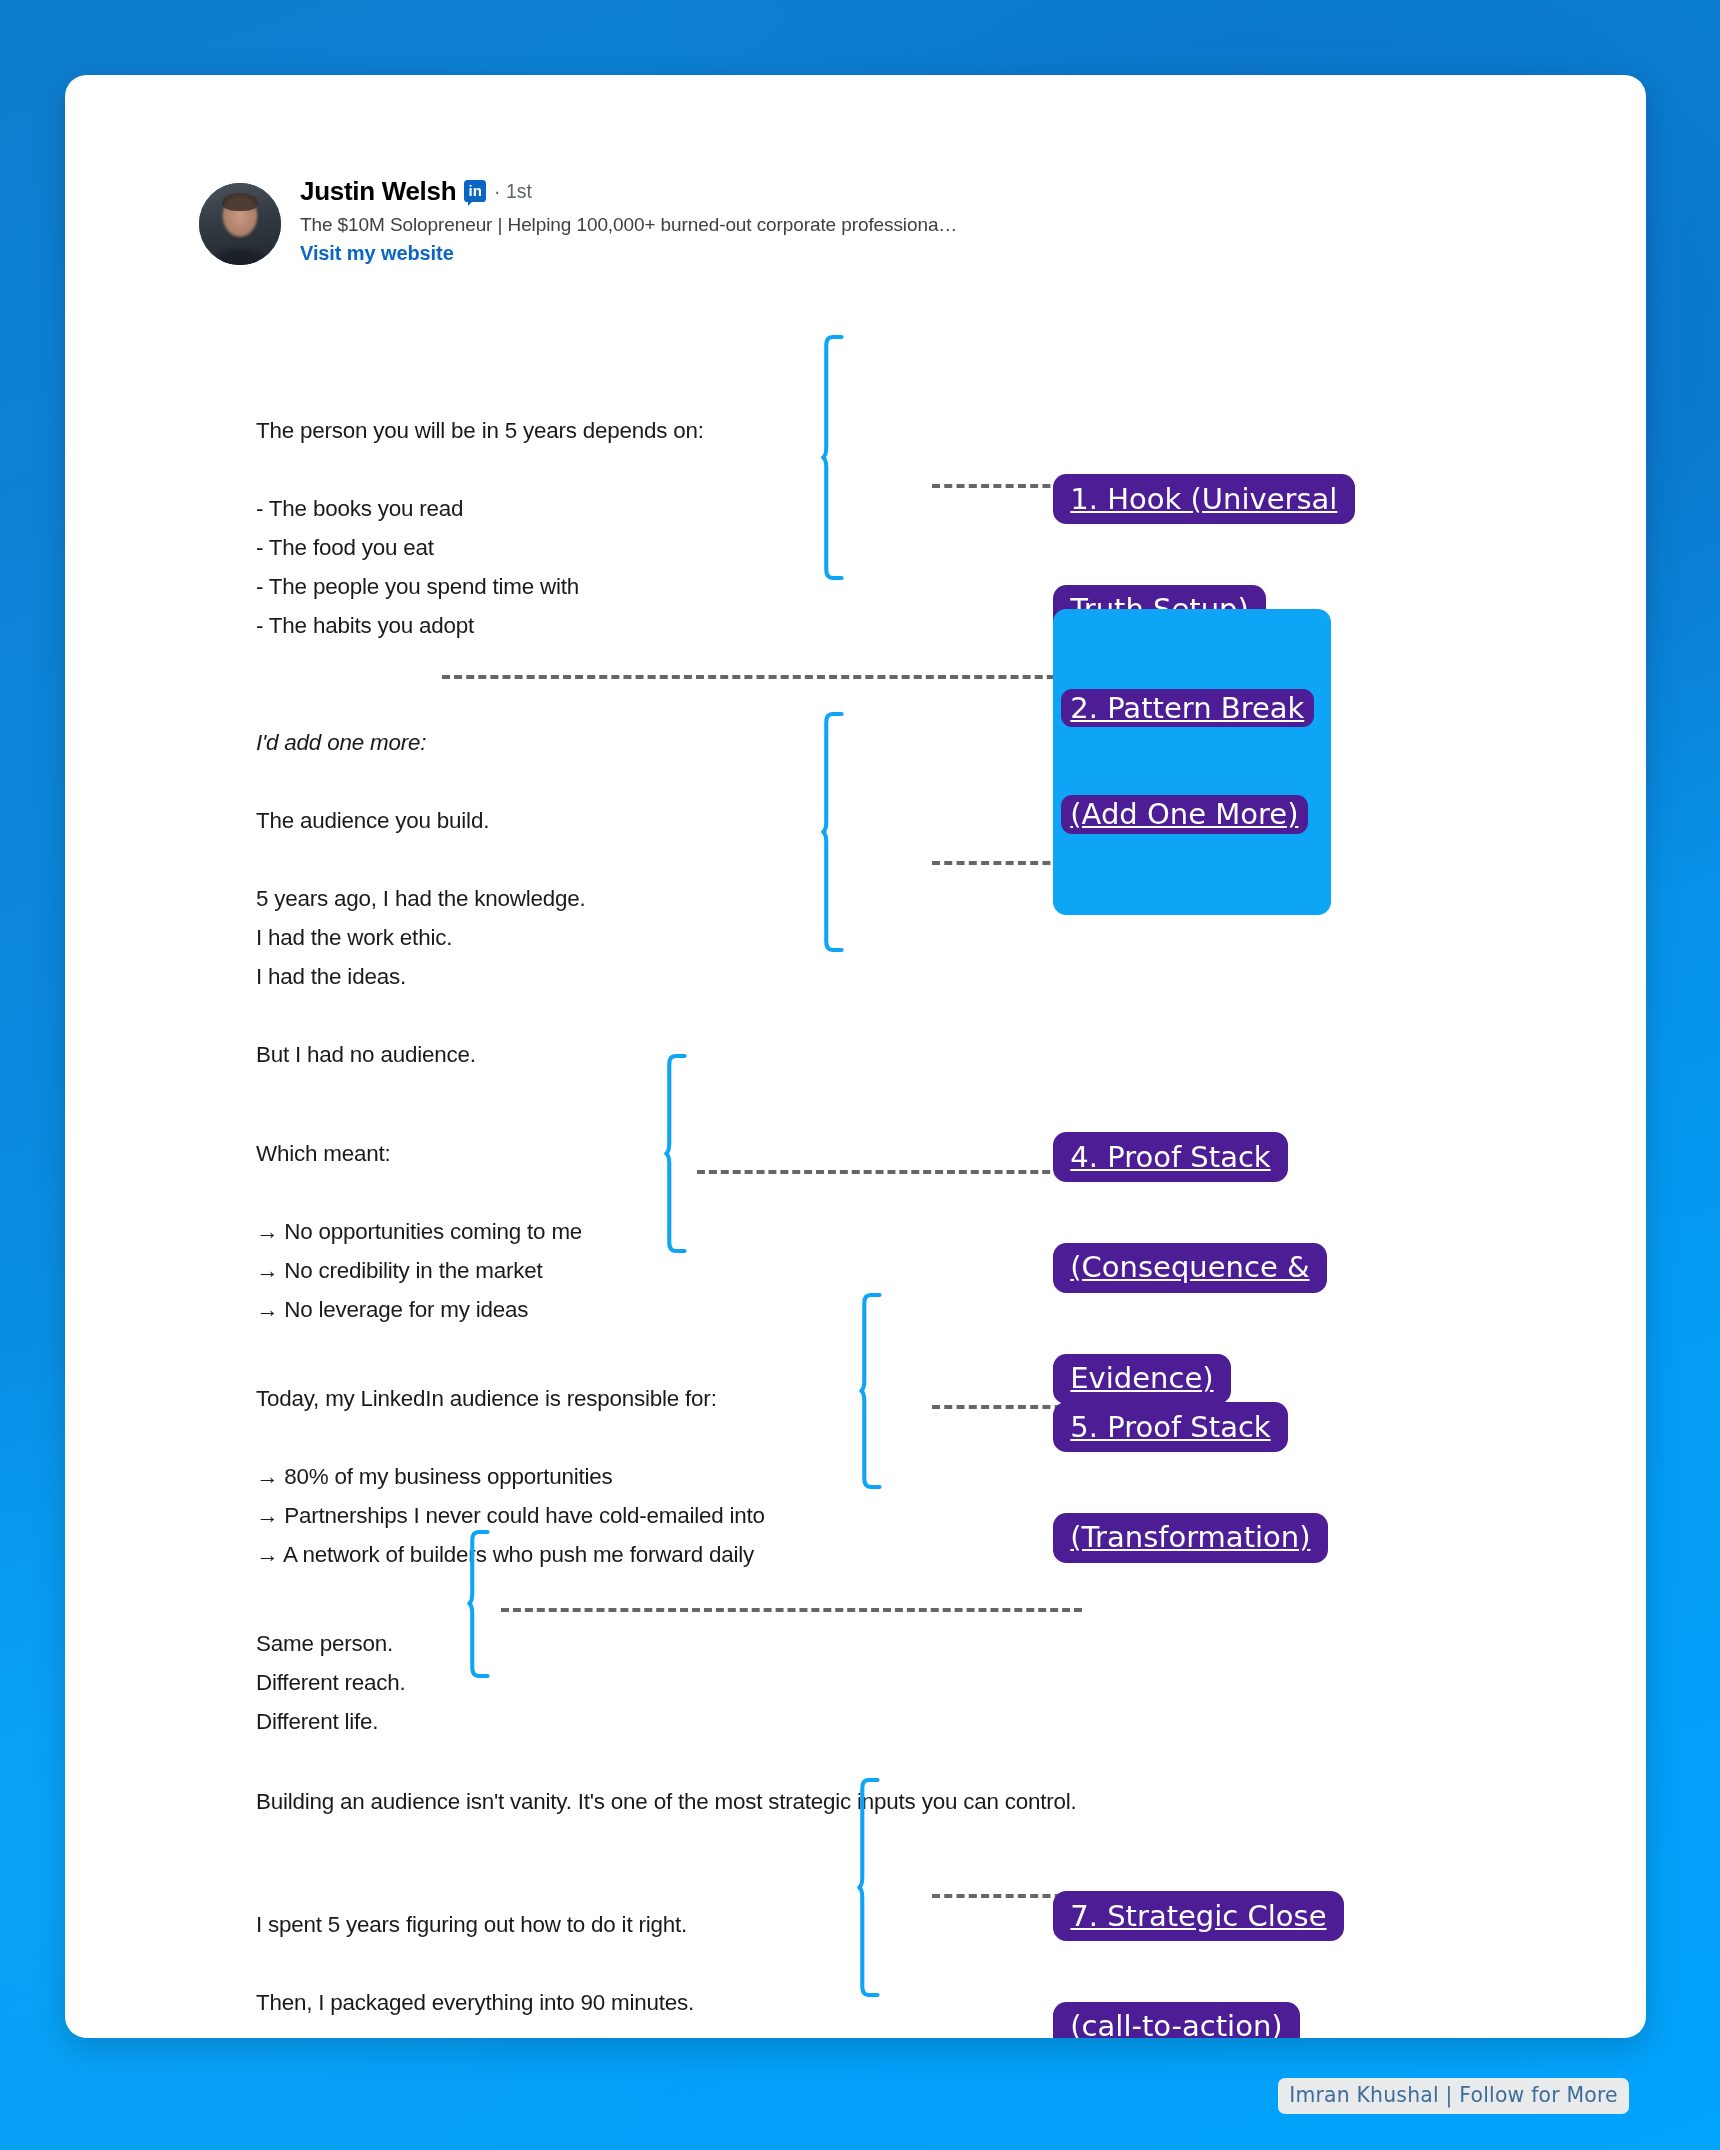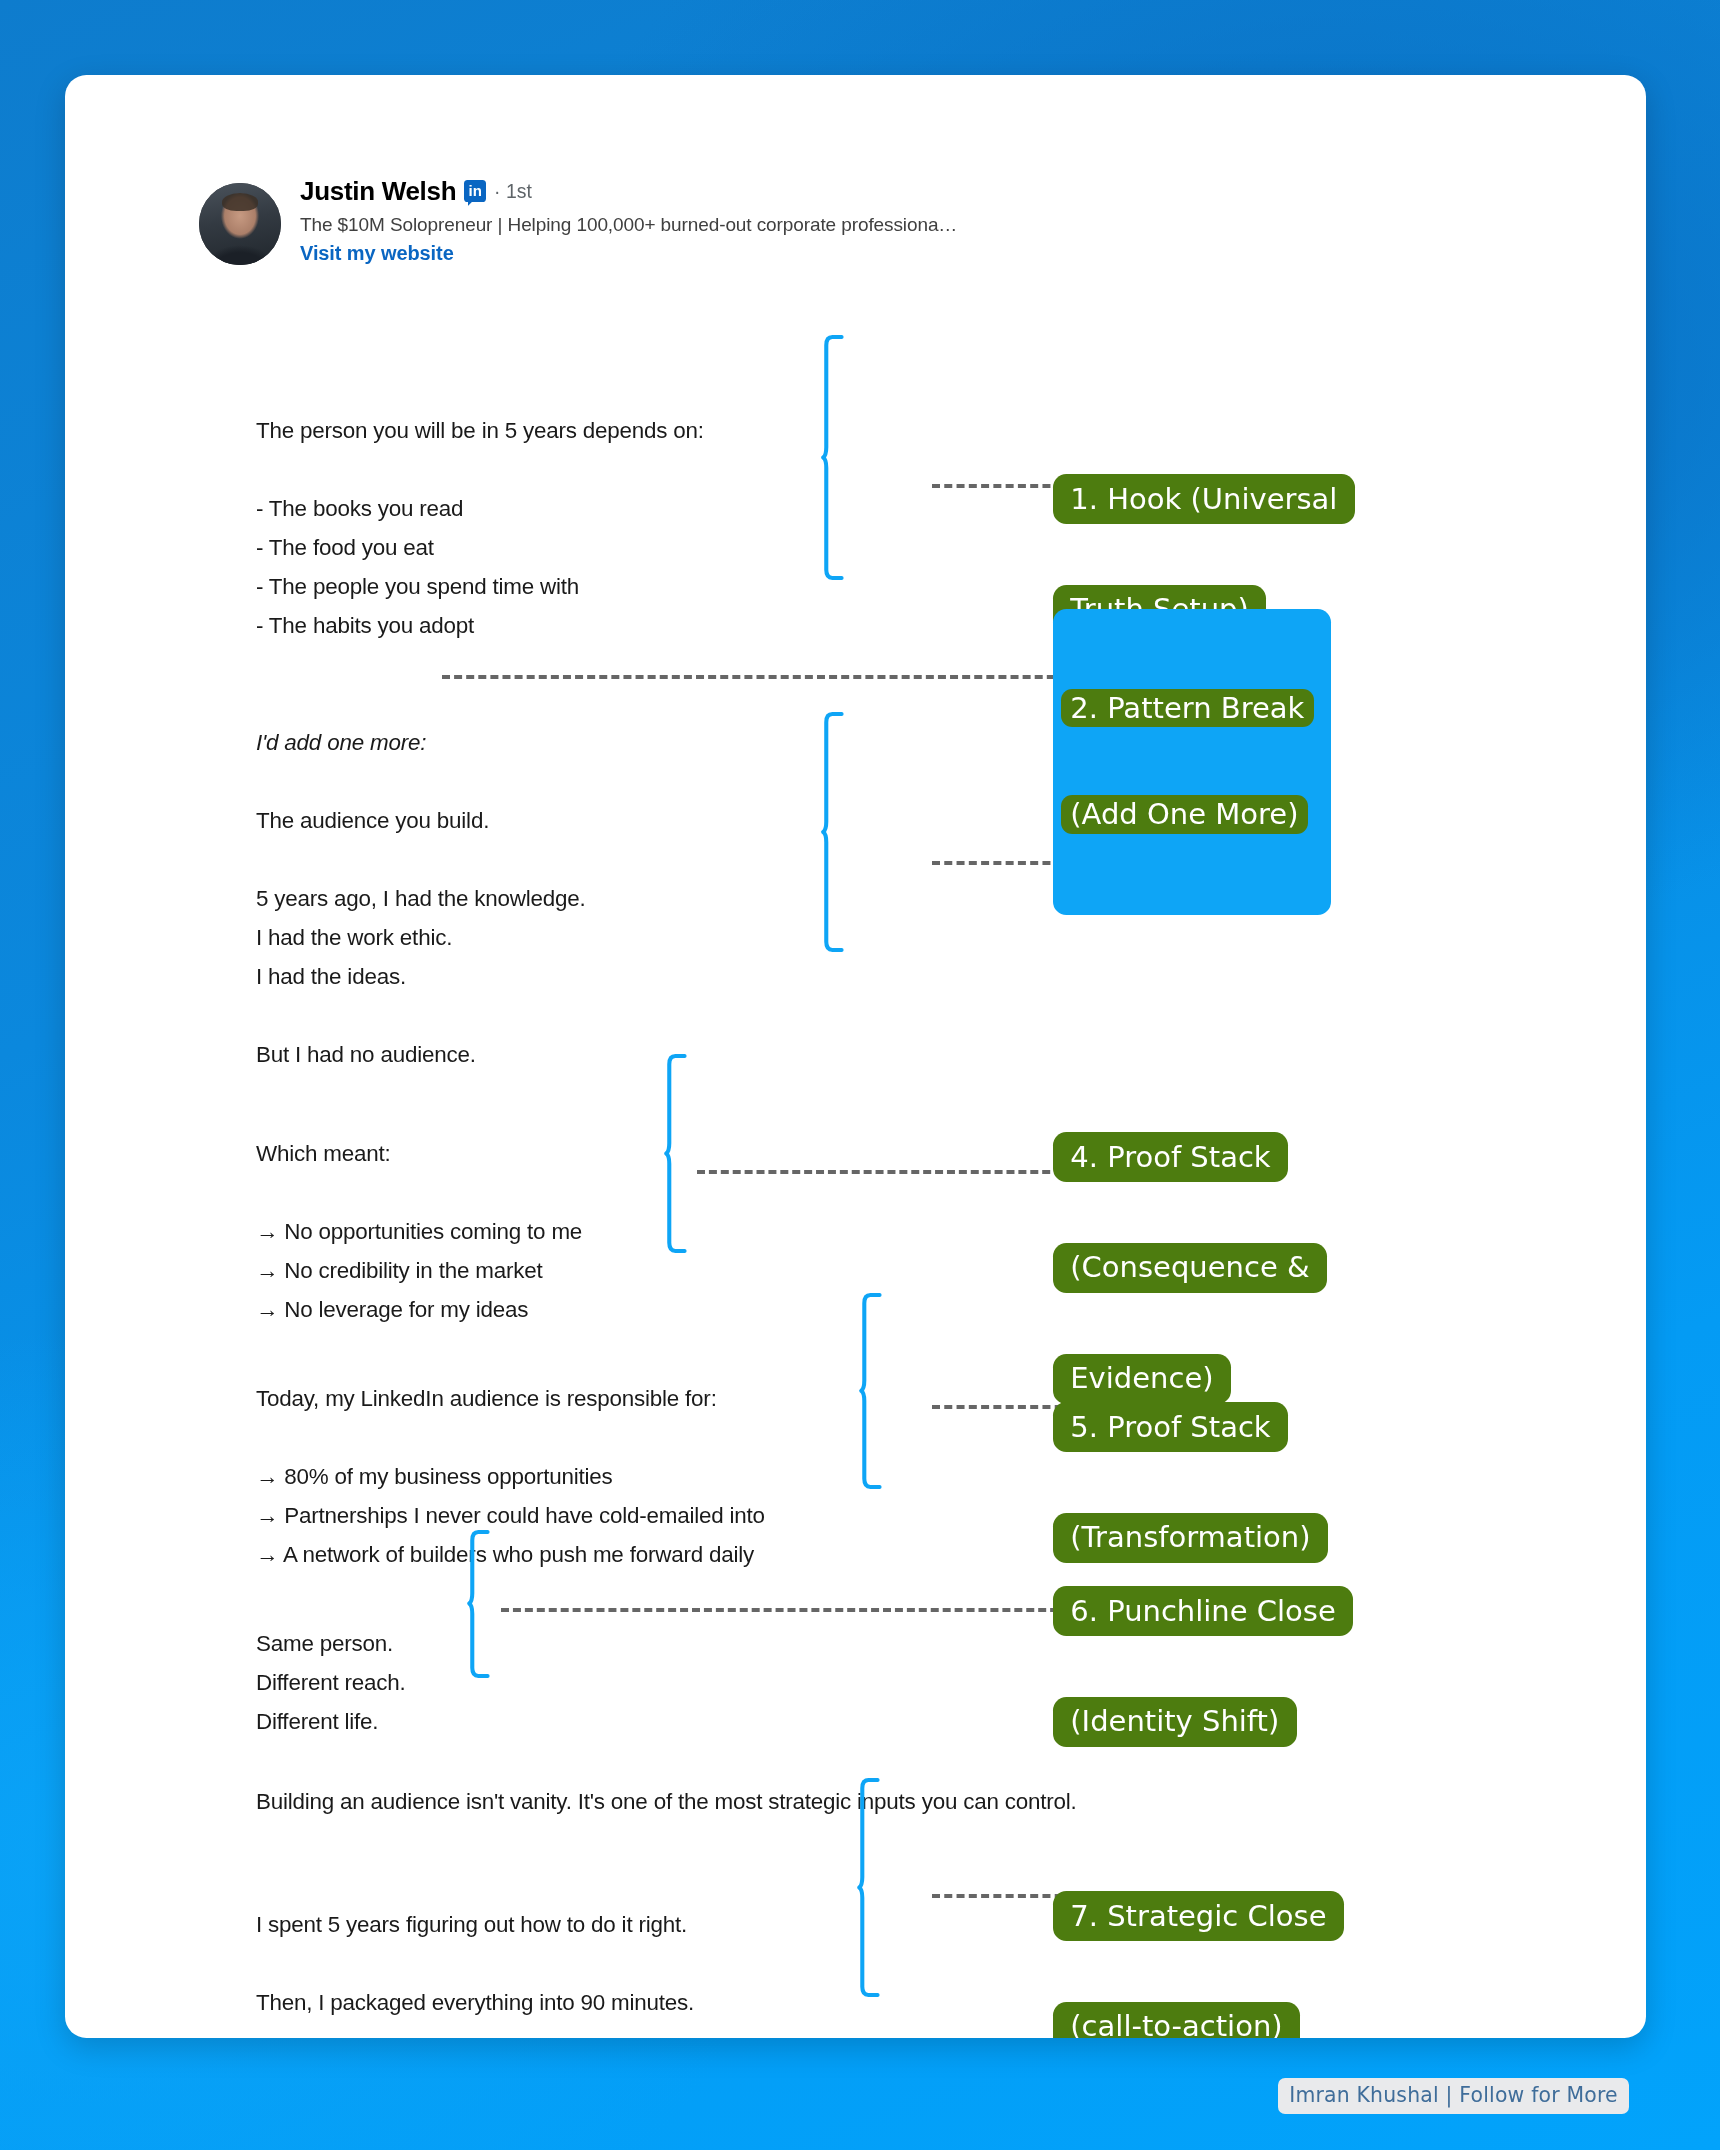--- a/index.html
+++ b/index.html
@@ -171,25 +171,26 @@
     font-family: "DejaVu Sans", sans-serif;
     font-size: 29px;
     line-height: 1.18;
     padding: 11.2px 17.3px 13.3px 17.3px;
     border-radius: 13.3px;
     white-space: pre;
     width: max-content;
   }
   .callout .cl {
     display: block;
-    background: #4d7c0f;
+    background: #4c1d95;
     border-radius: 11.2px;
     padding: 2px 9.2px;
     margin-left: -9.2px;
     width: max-content;
+    text-decoration: underline;
   }
 
   
   .callout.stepped { background: transparent; padding: 0; border-radius: 0; }
   .callout.stepped .cl {
     margin-left: 0;
     padding: 7.1px 17.3px 8.2px 17.3px;
     border-radius: 13.3px;
     margin-bottom: -7.1px;
   }
@@ -354,24 +355,20 @@
     <span class="cl">4. Proof Stack</span>
     <span class="cl">(Consequence &amp;</span>
     <span class="cl">Evidence)</span>
   </div>
 
   <div class="callout stepped" style="left:988px; top:1259px;">
     <span class="cl">5. Proof Stack</span>
     <span class="cl">(Transformation)</span>
   </div>
 
-  <div class="callout stepped" style="left:988px; top:1443px;">
-    <span class="cl">6. Punchline Close</span>
-    <span class="cl">(Identity Shift)</span>
-  </div>
 
   <div class="callout stepped" style="left:988px; top:1748px;">
     <span class="cl">7. Strategic Close</span>
     <span class="cl">(call-to-action)</span>
   </div>
 
 </div>
 
 <div id="watermark">Imran Khushal | Follow for More</div>
 

